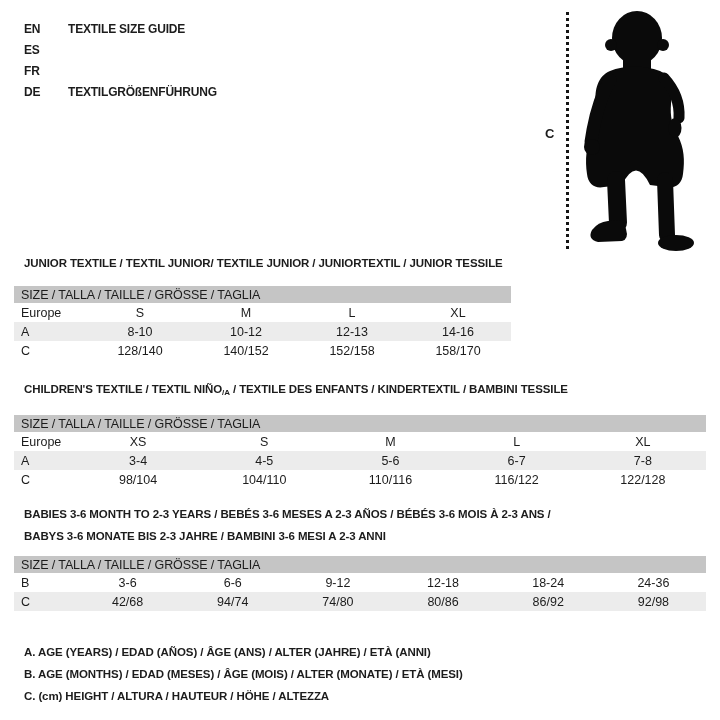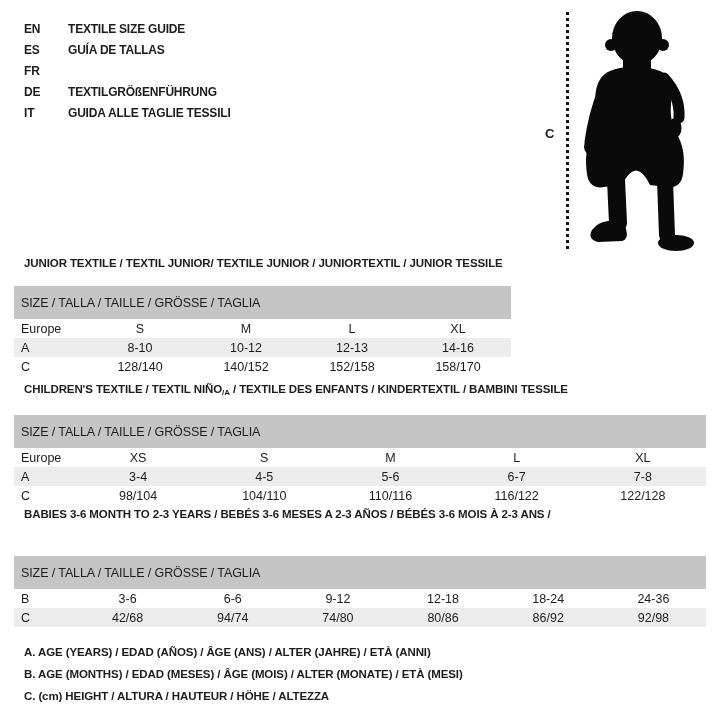--- a/index.html
+++ b/index.html
@@ -27,21 +27,21 @@
   .fig{left:578px;top:8px;width:140px;height:245px;color:var(--silhouette);}
 
   
   .sec-title{font-size:11.5px;font-weight:bold;letter-spacing:-0.1px;white-space:nowrap;}
   .sub{font-size:8px;vertical-align:-2px;}
 
   
   table.sizetable{border-collapse:collapse;table-layout:fixed;font-size:12.5px;color:var(--text);}
   table.sizetable td{padding:0;vertical-align:middle;text-align:center;overflow:hidden;white-space:nowrap;}
   table.sizetable tr.hdr td{
-    background:var(--table-header-bg);height:33px;text-align:left;padding-left:7px;
+    background:var(--table-header-bg);height:17px;text-align:left;padding-left:7px;
     font-size:12.5px;letter-spacing:-0.1px;
   }
   table.sizetable tr.body-row{height:19px;}
   table.sizetable tr.shaded td{background:var(--table-shaded-row-bg);}
   table.sizetable td.rowlabel{text-align:left;padding-left:7px;}
   .t-junior{left:14px;top:286px;width:497px;}
   .t-children{left:14px;top:415px;width:692px;}
   .t-babies{left:14px;top:556px;width:692px;}
   .title-junior{left:24px;top:257px;}
   .title-children{left:24px;top:383px;}
@@ -53,32 +53,27 @@
 </head>
 <body>
 
 <div class="abs lang-list">
   <div class="lang-row">
     <span class="lang-code">EN</span>
     <span>TEXTILE SIZE GUIDE</span>
   </div>
   <div class="lang-row">
     <span class="lang-code">ES</span>
-    <span>GUÍA DE TALLAS</span>
   </div>
   <div class="lang-row">
     <span class="lang-code">FR</span>
   </div>
   <div class="lang-row">
     <span class="lang-code">DE</span>
     <span>TEXTILGRÖßENFÜHRUNG</span>
-  </div>
-  <div class="lang-row">
-    <span class="lang-code">IT</span>
-    <span>GUIDA ALLE TAGLIE TESSILI</span>
   </div>
 </div>
 
 <div class="abs measure-line"></div>
 <div class="abs height-marker">C</div>
 <svg class="abs fig" viewBox="0 0 140 245" aria-hidden="true">
   <g fill="currentColor" stroke="none">
     <ellipse cx="59" cy="30" rx="25" ry="27"></ellipse>
     <circle cx="33" cy="37" r="6"></circle>
     <circle cx="85" cy="37" r="6"></circle>
@@ -180,20 +175,21 @@
     <td>104/110</td>
     <td>110/116</td>
     <td>116/122</td>
     <td>122/128</td>
   </tr>
 </tbody>
   </table>
 
 <div class="abs sec-title title-babies">
   <div>BABIES 3-6 MONTH TO 2-3 YEARS / BEBÉS 3-6 MESES A 2-3 AÑOS / BÉBÉS 3-6 MOIS À 2-3 ANS /</div>
+  <div>BABYS 3-6 MONATE BIS 2-3 JAHRE / BAMBINI 3-6 MESI A 2-3 ANNI</div>
 </div>
 <table class="abs sizetable t-babies">
   <colgroup>
       <col style="width:61px">
       <col>
       <col>
       <col>
       <col>
       <col>
       <col>

